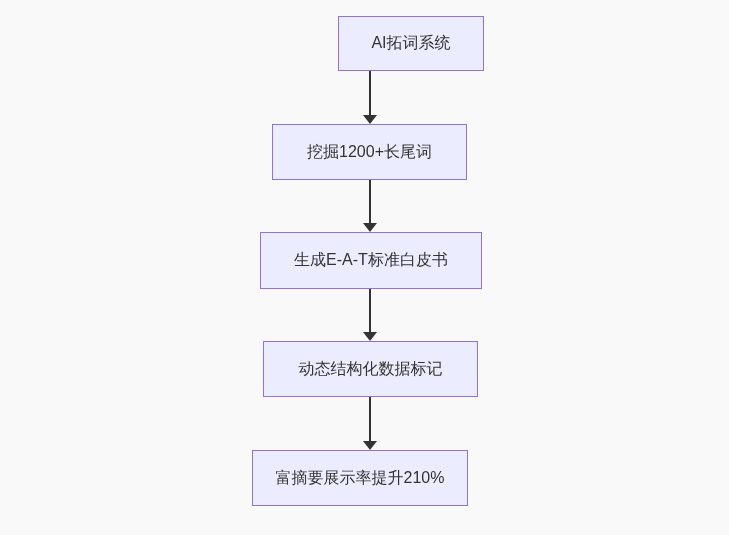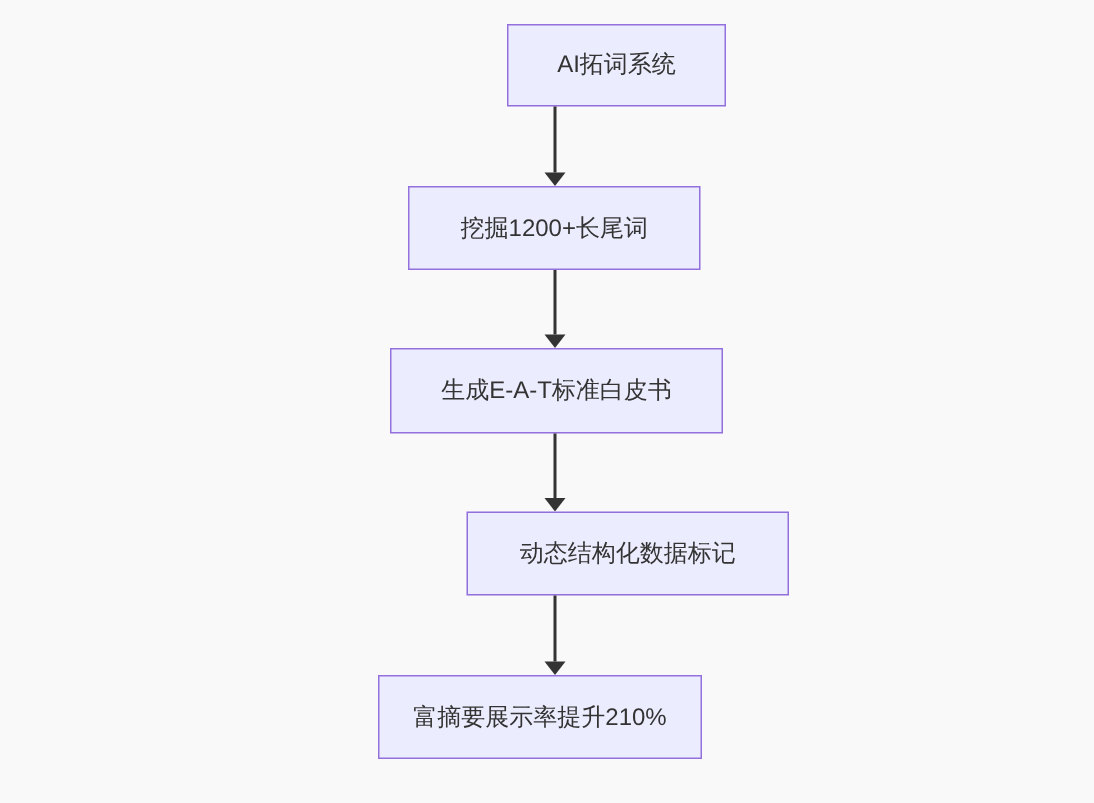--- a/index.html
+++ b/index.html
@@ -31,21 +31,21 @@
     background: var(--node-fill);
     border: 1px solid var(--node-border);
     color: var(--text);
     font-size: 16px;
     text-align: center;
     white-space: nowrap;
   }
   .n1 { left: 297px; top: 16px;  width: 146px; height: 55px; margin-left: 41px; }
   .n2 { left: 272px; top: 124px; width: 195px; height: 56px; }
   .n3 { left: 260px; top: 232px; width: 222px; height: 57px; }
-  .n4 { left: 263px; top: 341px; width: 215px; height: 56px; margin-left: 48px; }
+  .n4 { left: 263px; top: 341px; width: 215px; height: 56px; }
   .n5 { left: 252px; top: 450px; width: 216px; height: 56px; }
   .edge {
     position: absolute;
     left: 363px;           
     width: 14px;
     display: flex;
     flex-direction: column;
     align-items: center;
   }
   .e1 { top: 71px;  height: 53px; }

